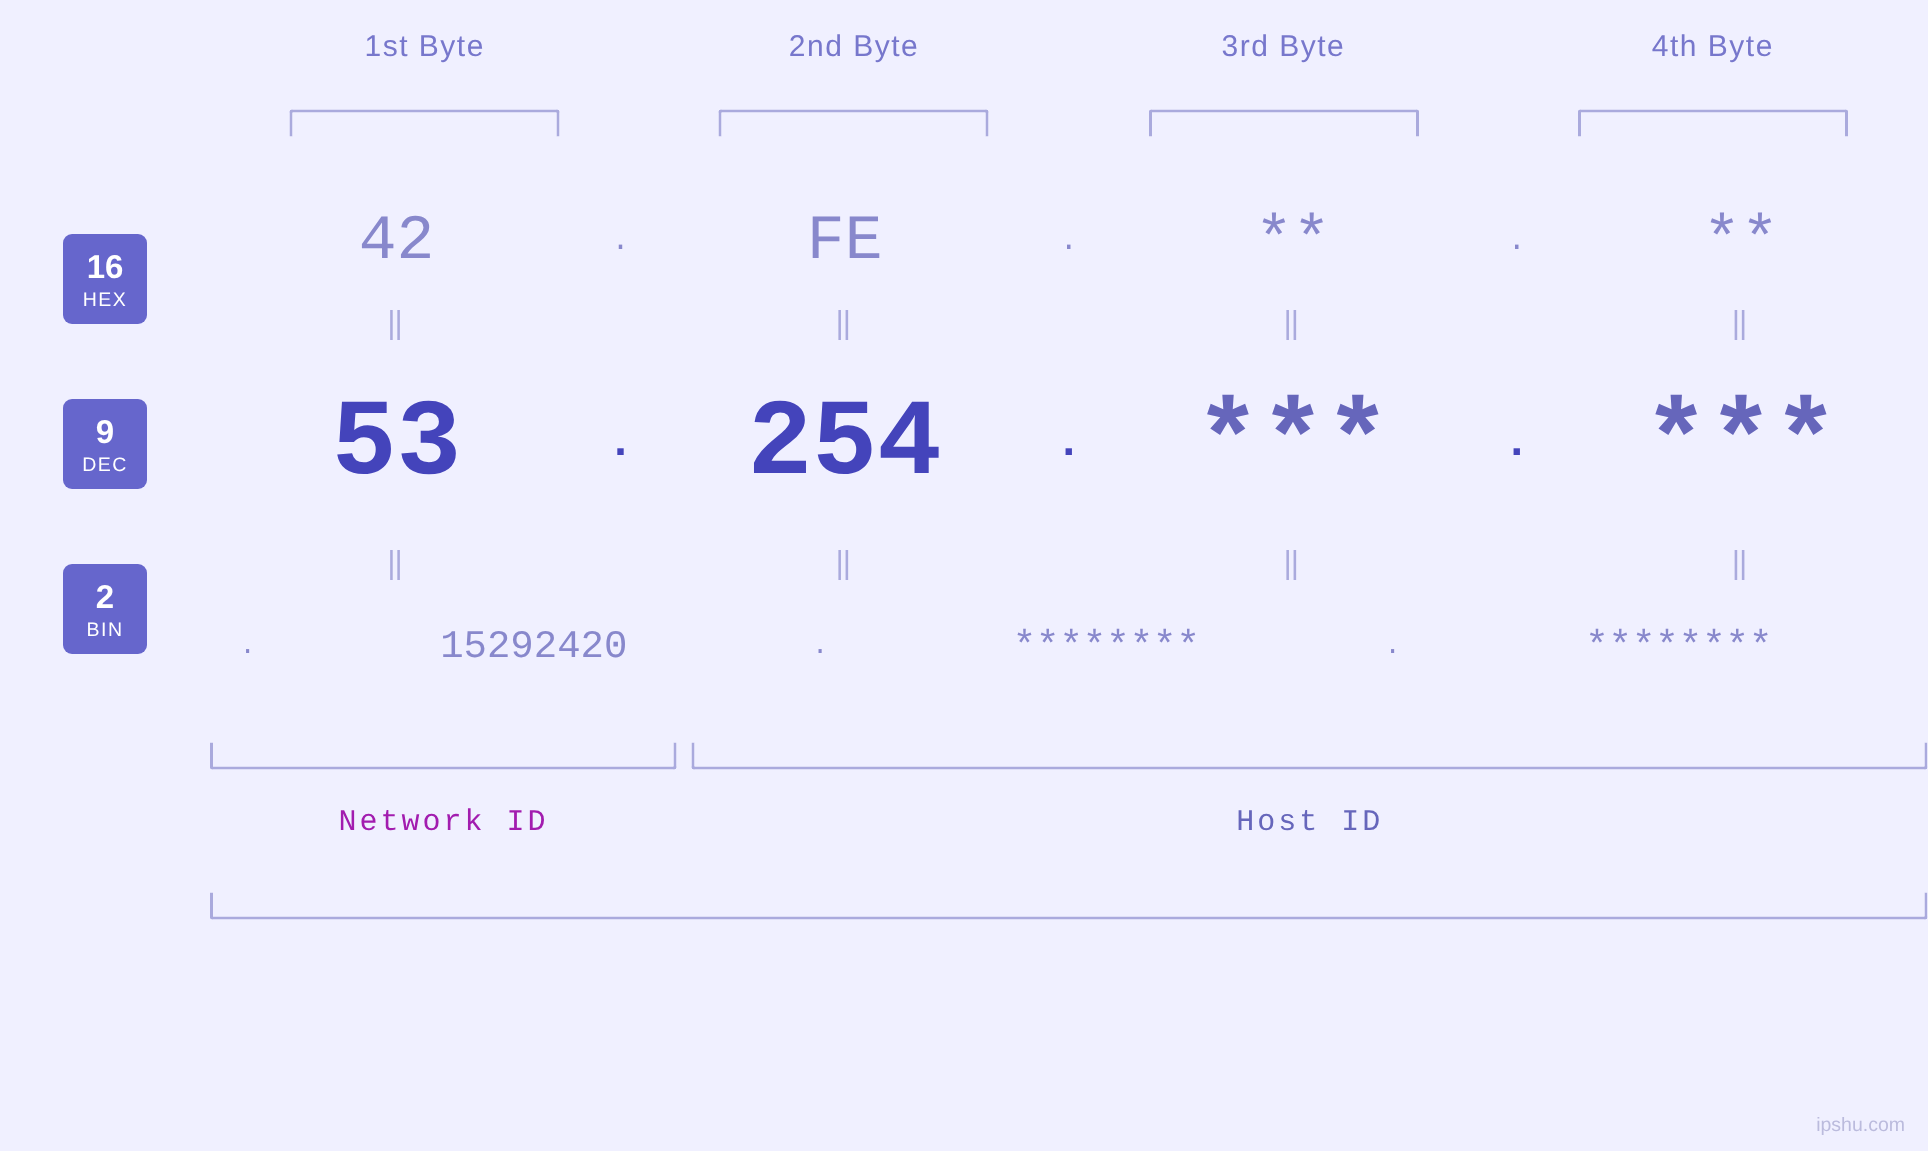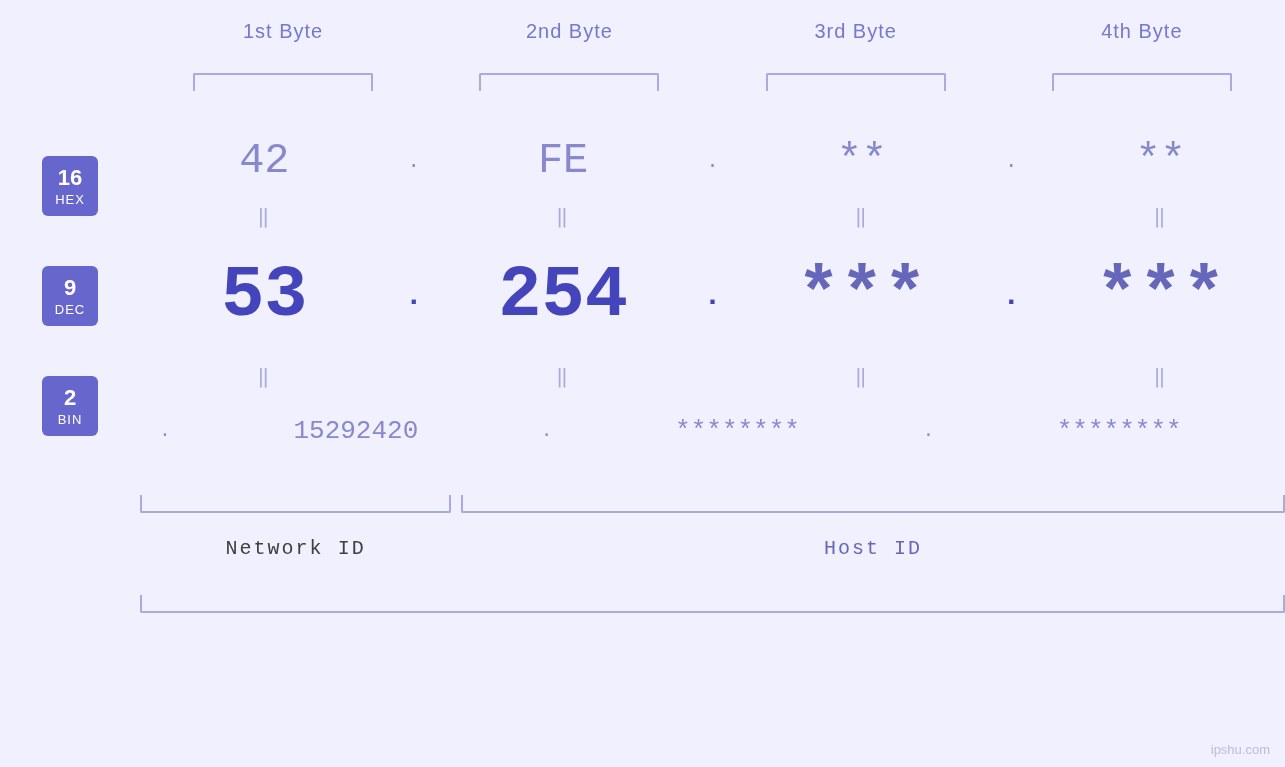--- a/index.html
+++ b/index.html
@@ -354,21 +354,21 @@
     </div>
   </div>
 
   <div style="display:flex; width:100%; padding-left:140px; margin-top: 4px;">
     <div style="width: calc(25% + 25px); height:18px; border: 2px solid #aaaadd; border-top:none; border-radius: 0 0 2px 2px;"></div>
     <div style="width: 10px;"></div>
     <div style="flex:1; height:18px; border: 2px solid #aaaadd; border-top:none; border-radius: 0 0 2px 2px;"></div>
   </div>
 
   <div style="display:flex; width:100%; padding-left:140px; margin-top: 4px;">
-    <div style="width: calc(25% + 25px); text-align:center; color:#404040; font-family:'Courier New',monospace; font-size:20px; letter-spacing:2px;">Network ID</div>
+    <div style="width: calc(25% + 25px); text-align:center; color:#a21caf; font-family:'Courier New',monospace; font-size:20px; letter-spacing:2px;">Network ID</div>
     <div style="width:10px;"></div>
     <div style="flex:1; text-align:center; color:#6666bb; font-family:'Courier New',monospace; font-size:20px; letter-spacing:2px;">Host ID</div>
   </div>
 
   <div style="width: calc(100% - 140px); margin-left:140px; height:18px; border: 2px solid #aaaadd; border-top:none; border-radius: 0 0 2px 2px; margin-top: 15px;"></div>
 
 
   <div class="watermark">ipshu.com</div>
 </div>
 

